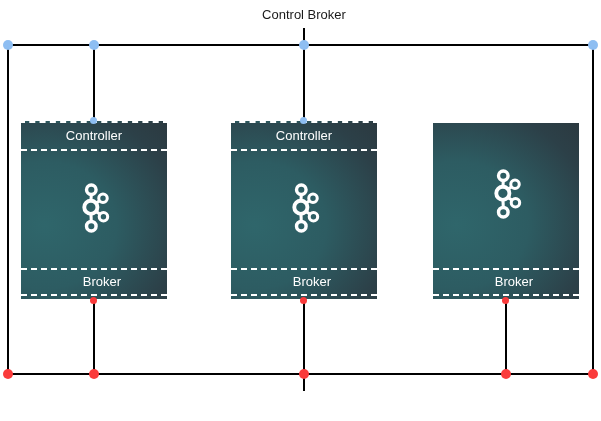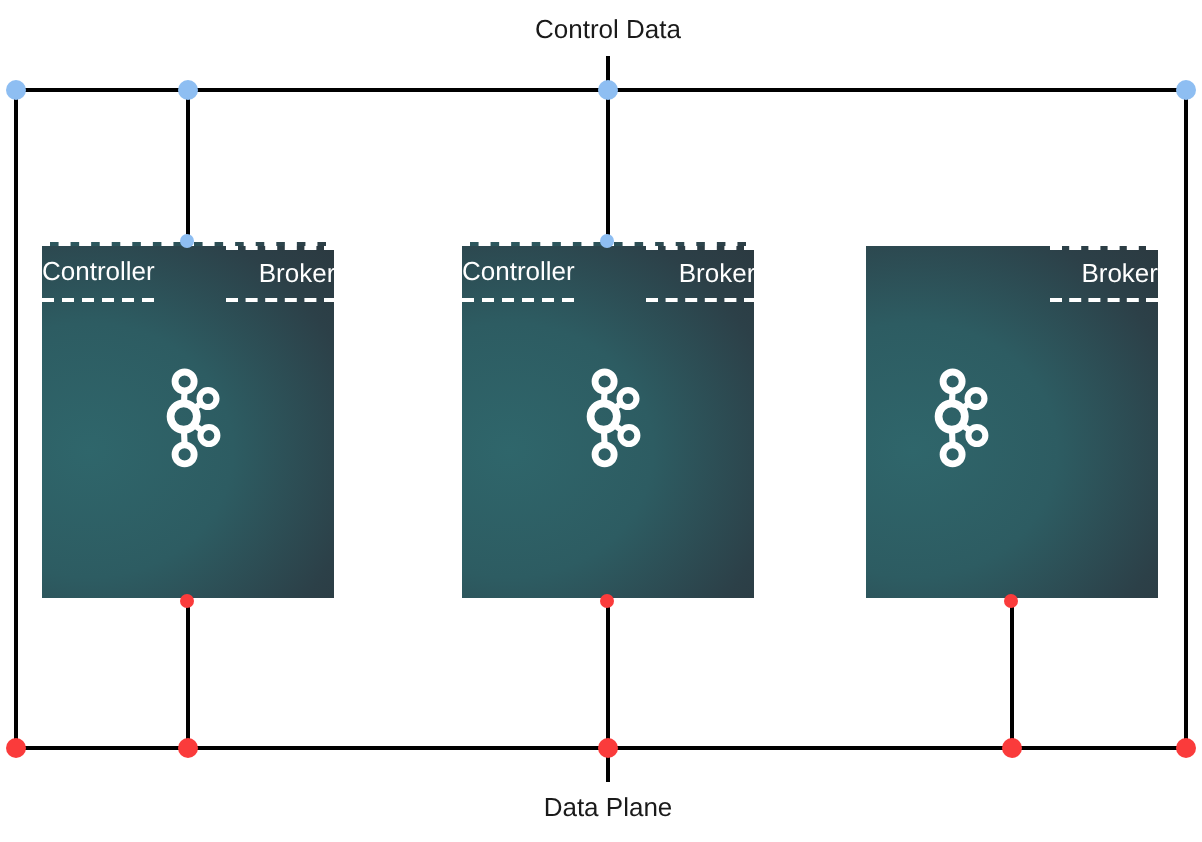--- a/index.html
+++ b/index.html
@@ -18,21 +18,21 @@
     position:absolute;background:#ffffff;color:#1a1a1a;font-size:13px;
     text-align:center;line-height:26px;height:26px;z-index:5;
   }
   .plane-label.control{left:254px;top:2px;width:100px;}
   .plane-label.data{left:261px;top:391px;width:86px;}
   
   .node{
     position:absolute;top:121px;width:150px;height:180px;box-sizing:border-box;
     border:2px solid #ffffff;
     background:radial-gradient(130% 95% at 16% 58%, #2F666B 0%, #2D5C62 38%, #2C4048 72%, #2B353B 100%);
-    display:flex;flex-direction:row;z-index:2;
+    display:flex;flex-direction:column;z-index:2;
   }
   .node.n1{left:19px;}
   .node.n2{left:229px;}
   .node.n3{left:431px;}
   .node.has-controller{border-top:2px dashed #ffffff;}
   .compartment{
     color:#ffffff;font-size:13px;text-align:center;flex:0 0 auto;
   }
   .compartment.controller{height:26px;line-height:25px;border-bottom:2px dashed #ffffff;}
   .compartment.broker{
@@ -56,24 +56,21 @@
 
   <div class="vline" style="left:303px;top:27px;height:18px;"></div>
   <div class="vline" style="left:93px;top:45px;height:76px;"></div>
   <div class="vline" style="left:303px;top:45px;height:76px;"></div>
   <div class="vline" style="left:93px;top:300px;height:74px;"></div>
   <div class="vline" style="left:303px;top:300px;height:74px;"></div>
   <div class="vline" style="left:505px;top:300px;height:74px;"></div>
   <div class="vline" style="left:303px;top:373px;height:18px;"></div>
 
   <div class="plane-label control">
-    <span>Control Data</span>
-  </div>
-  <div class="plane-label data">
-    <span>Data Plane</span>
+    <span>Control Broker</span>
   </div>
 
   <div class="node n1 has-controller">
     <div class="compartment controller">Controller</div>
     <div class="logo-area">
       <svg width="36" height="54" viewBox="0 0 40 60">
         <g stroke="#ffffff" fill="none">
           <line x1="17" y1="12.5" x2="16.6" y2="20.5" stroke-width="3.4"></line>
           <line x1="16.6" y1="33.5" x2="17" y2="43" stroke-width="3.4"></line>
           <line x1="21.5" y1="23" x2="26.5" y2="19.5" stroke-width="3.4"></line>

